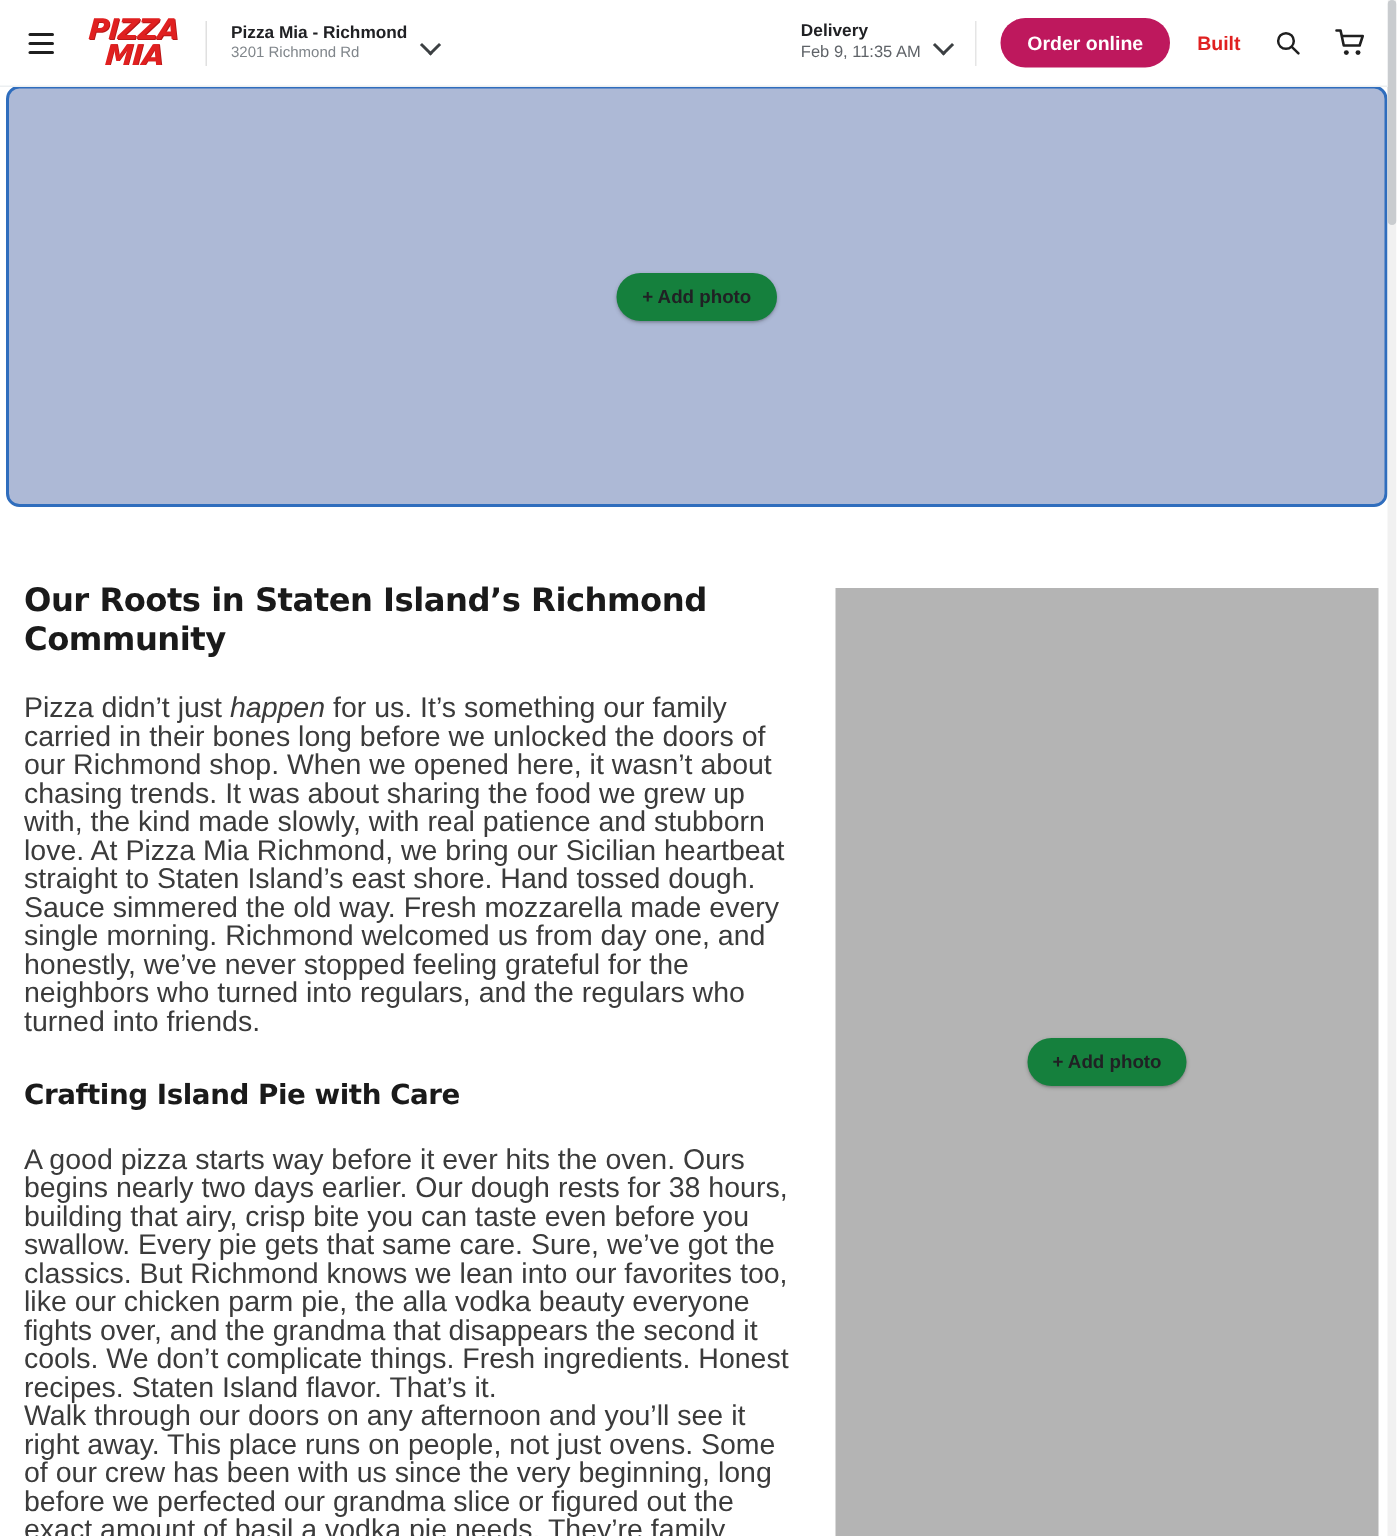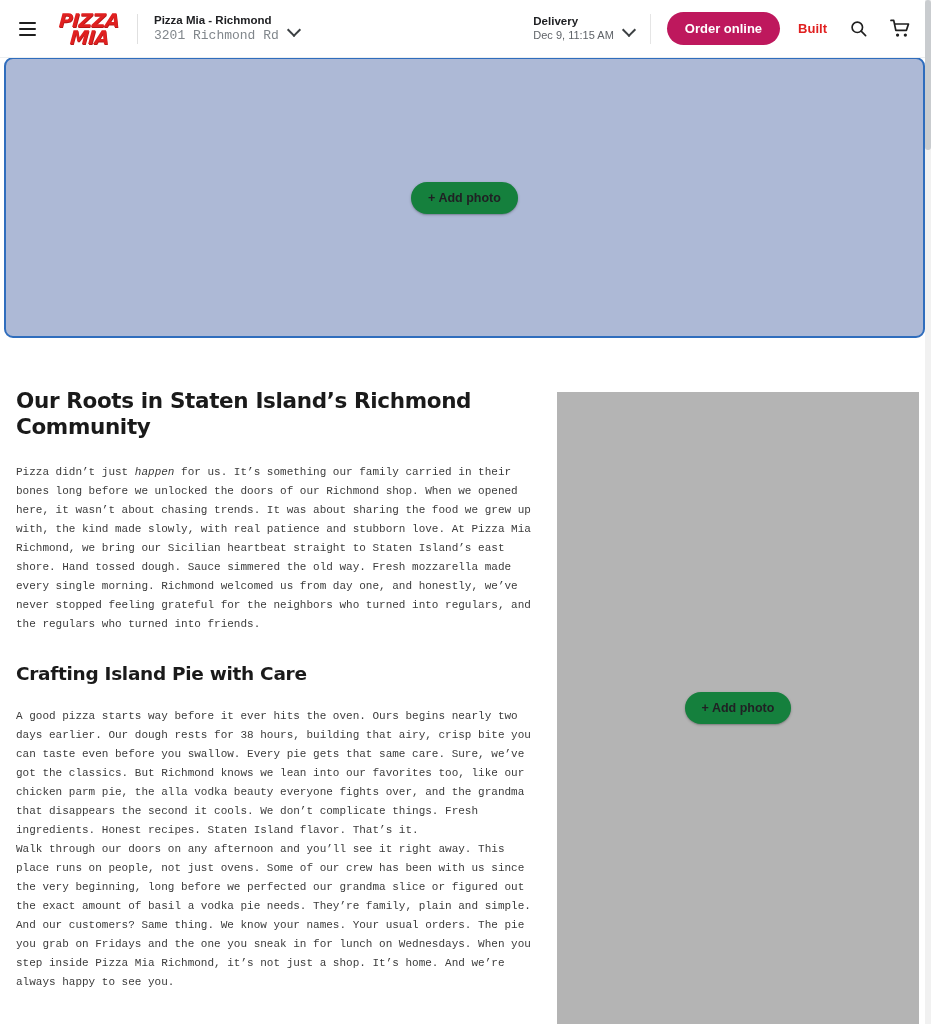--- a/index.html
+++ b/index.html
@@ -75,25 +75,24 @@
     flex: 0 0 auto;
   }
   .store-text { line-height: 1.25; }
   .store-name {
     font-size: 11.5px;
     font-weight: 700;
     color: #202124;
     white-space: nowrap;
   }
   .store-addr {
-    font-size: 13px;
+    font-size: 10px;
     color: #80868b;
     white-space: nowrap;
     margin-top: 1px;
-    font-family: Liberation Mono, monospace;
   }
   .chev {
     margin-left: 9px;
     width: 13px; height: 13px;
     display: inline-block;
     position: relative;
     top: 1px;
   }
   .chev::before {
     content: "";
@@ -205,22 +204,22 @@
   h2.sec-title {
     font-family: "DejaVu Sans", sans-serif;
     font-size: 18.5px;
     font-weight: 700;
     letter-spacing: -0.3px;
     line-height: 1.2;
     color: #1a1a1a;
     margin: 29px 0 22px 0;
   }
   p.body-text {
-    font-family: Liberation Mono, monospace;
-    font-size: 11px;
+    font-family: Liberation Sans, sans-serif;
+    font-size: 19px;
     line-height: 19px;
     color: #3b3b3b;
     margin: 0;
   }
   p.body-text em { font-style: italic; }
 
   .photo-col {
     position: absolute;
     left: 557px; top: 53px;
     width: 362px; height: 632px;
@@ -270,21 +269,21 @@
       <div class="store-addr">3201 Richmond Rd</div>
     </div>
     <span class="chev"></span>
   </div>
 
   <div class="spacer"></div>
 
   <div class="mode-block">
     <div class="mode-text">
       <div class="mode-label">Delivery</div>
-      <div class="mode-time">Dec 9, 11:15 AM</div>
+      <div class="mode-time">Feb 9, 11:35 AM</div>
     </div>
     <span class="chev"></span>
   </div>
 
   <div class="hdr-divider2"></div>
 
   <button class="order-btn">Order online</button>
 
   <span class="hours-link">Built</span>
 

